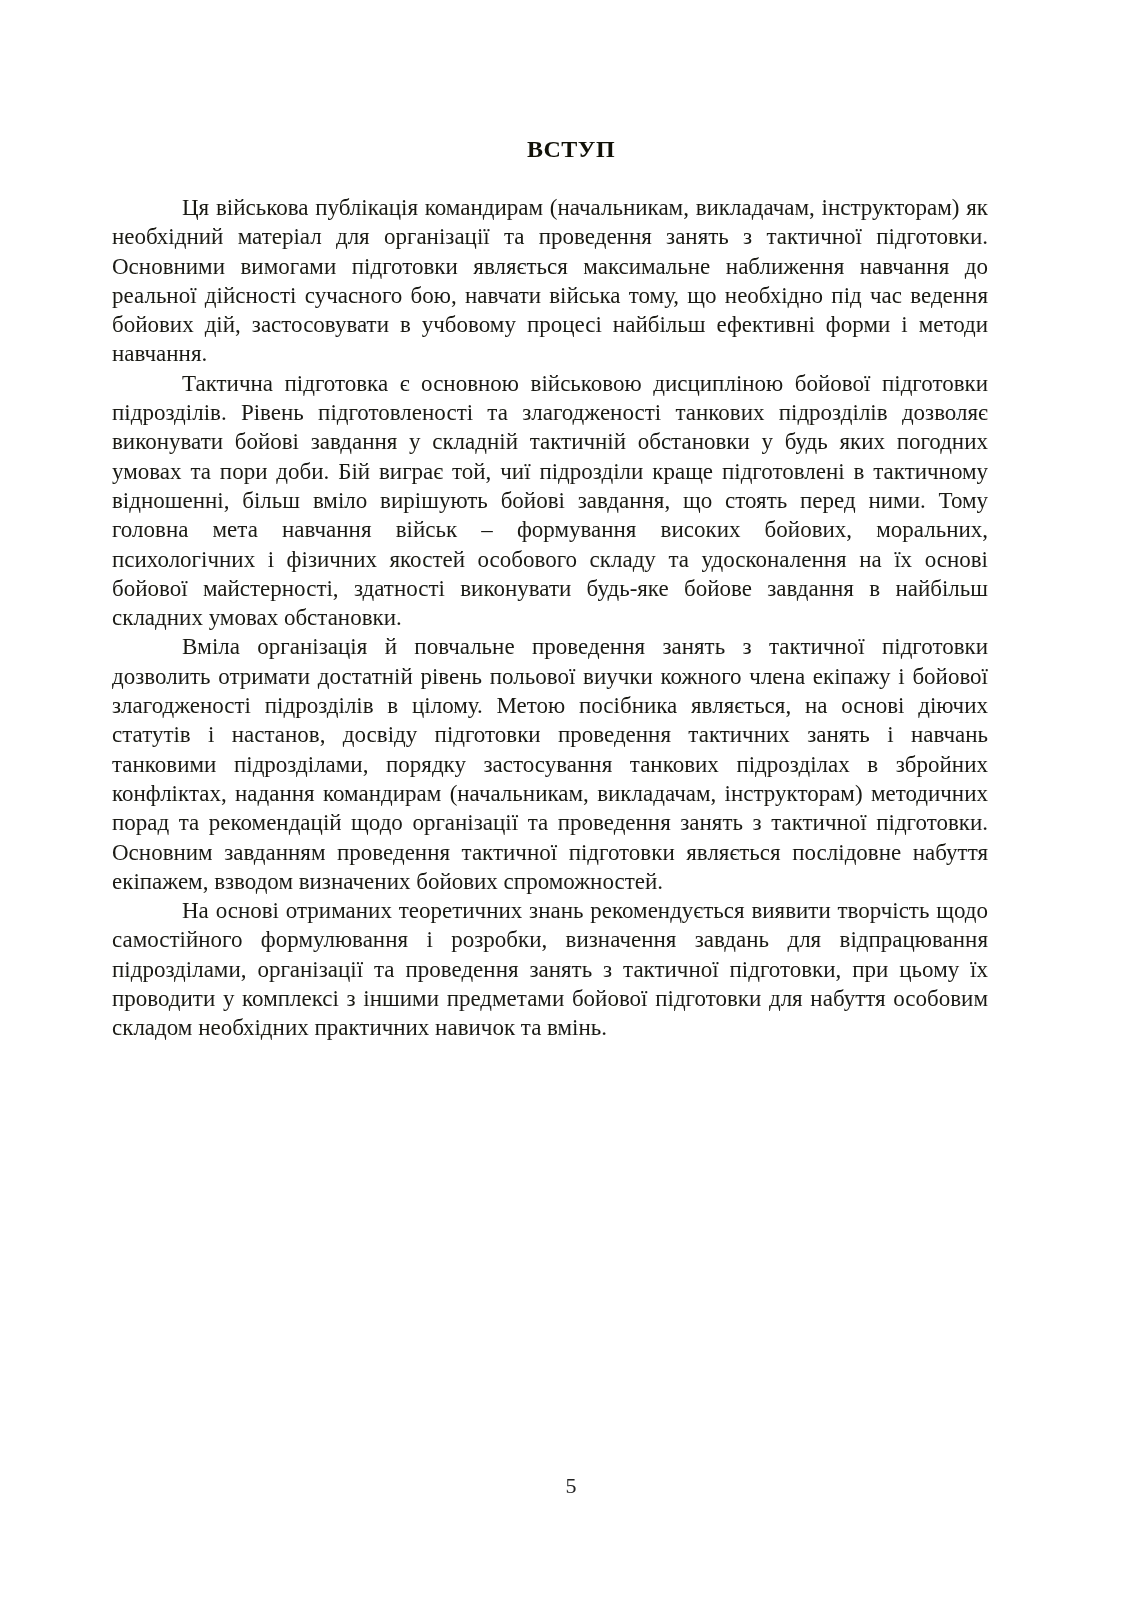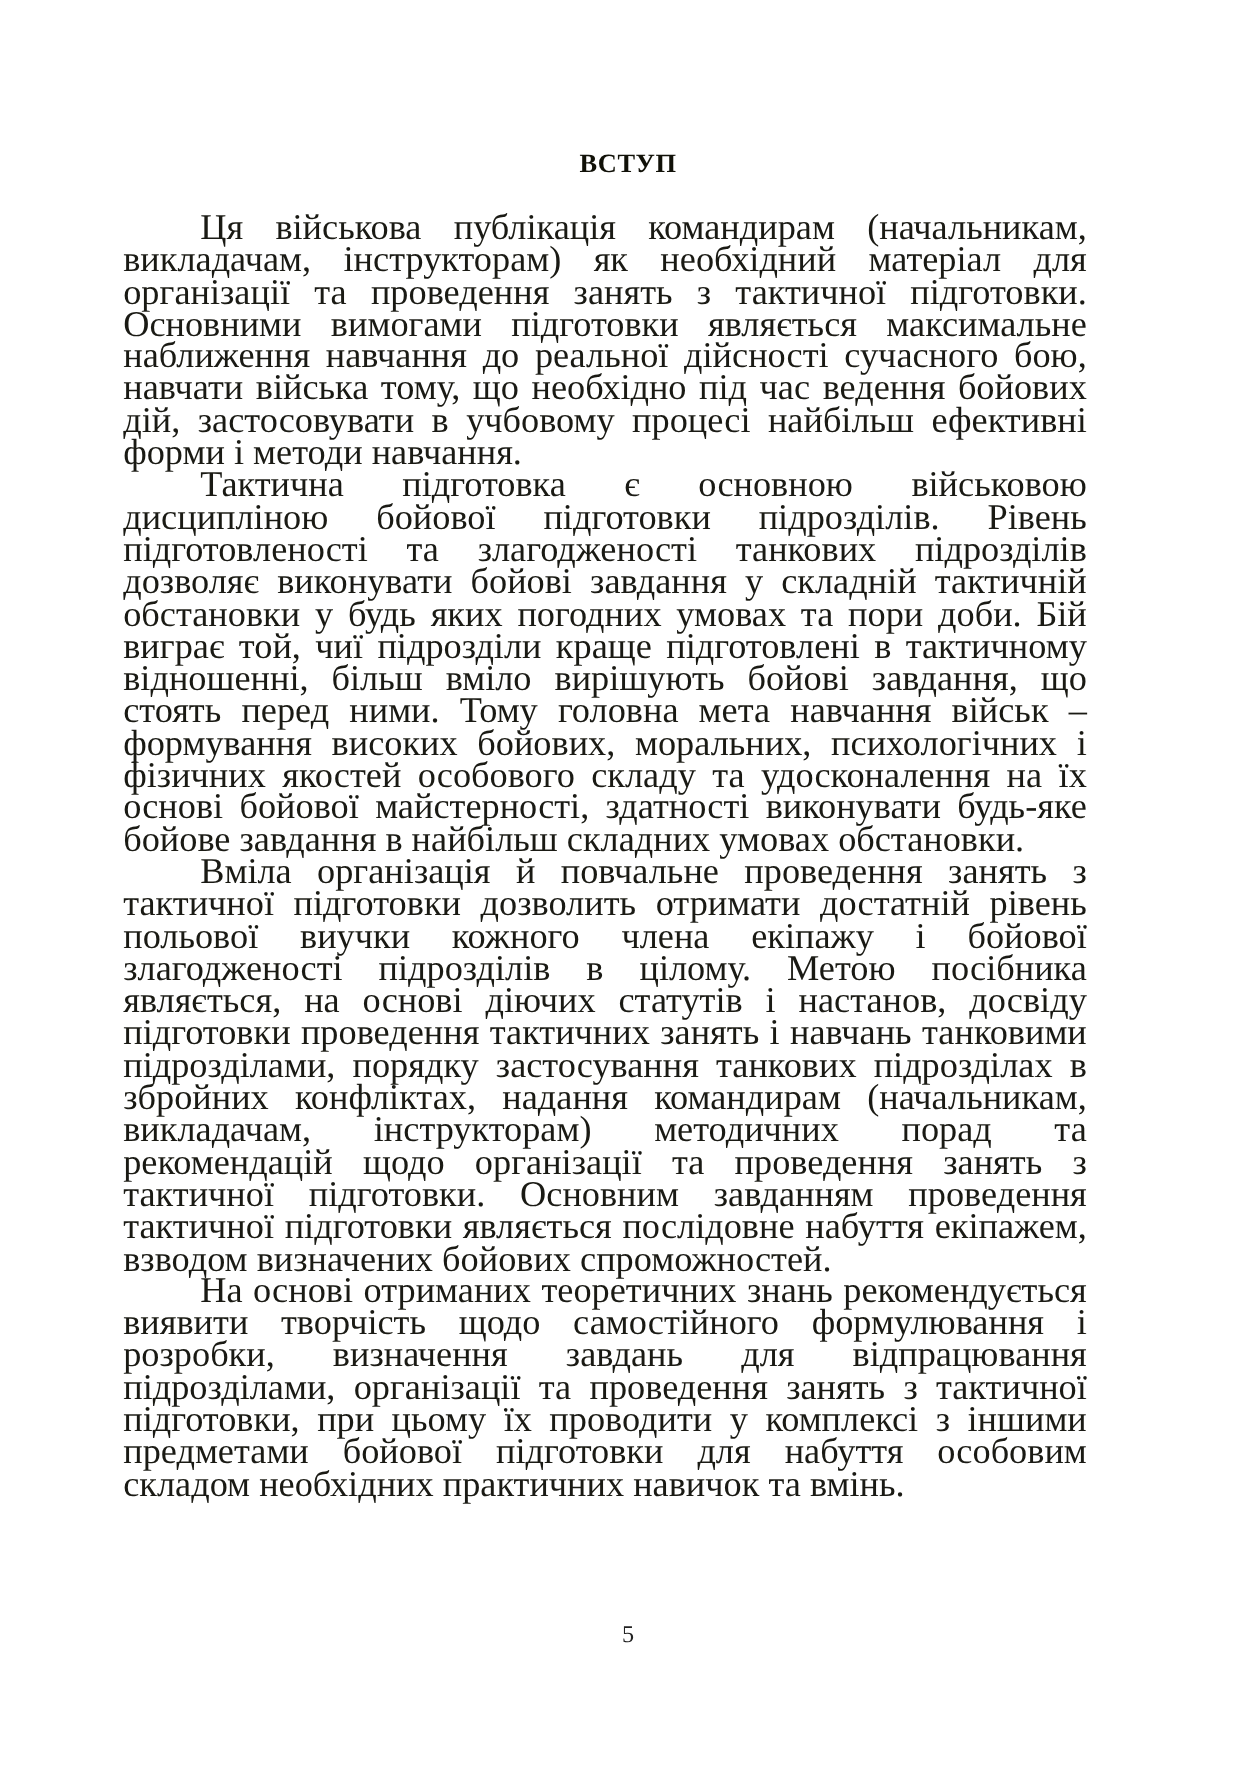--- a/index.html
+++ b/index.html
@@ -35,21 +35,21 @@
       color: #111108;
     }
     .body-text {
       position: absolute;
       top: 193px;
       left: 112px;
       width: 876px;
     }
     .para {
       margin: 0;
-      font-size: 33px;
+      font-size: 23px;
       line-height: 29.3px;
       text-align: justify;
       text-indent: 70px;
       hyphens: none;
     }
     .page-number {
       position: absolute;
       top: 1472px;
       left: 0;
       width: 1142px;

